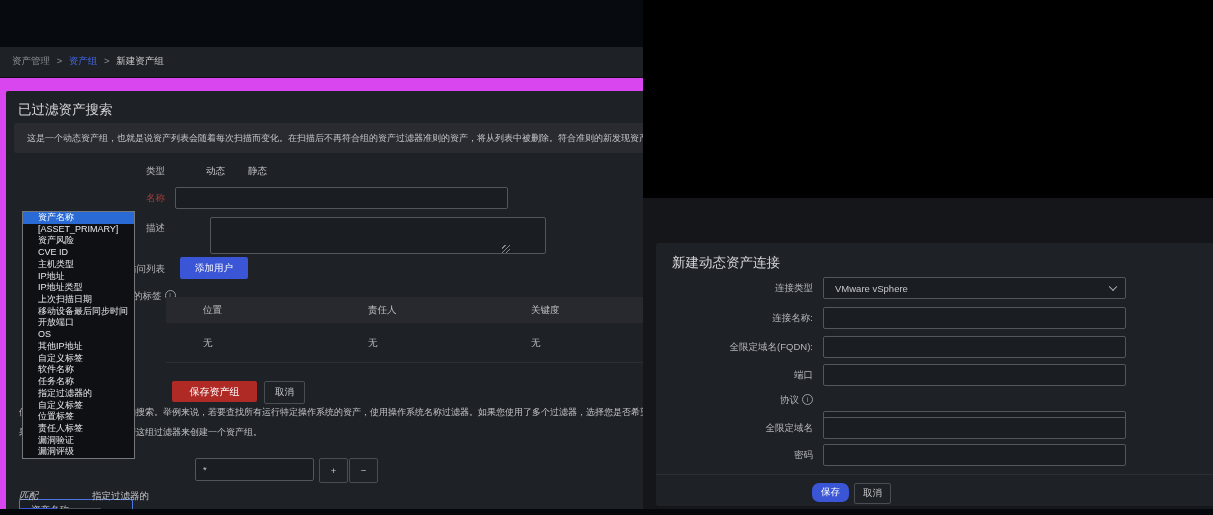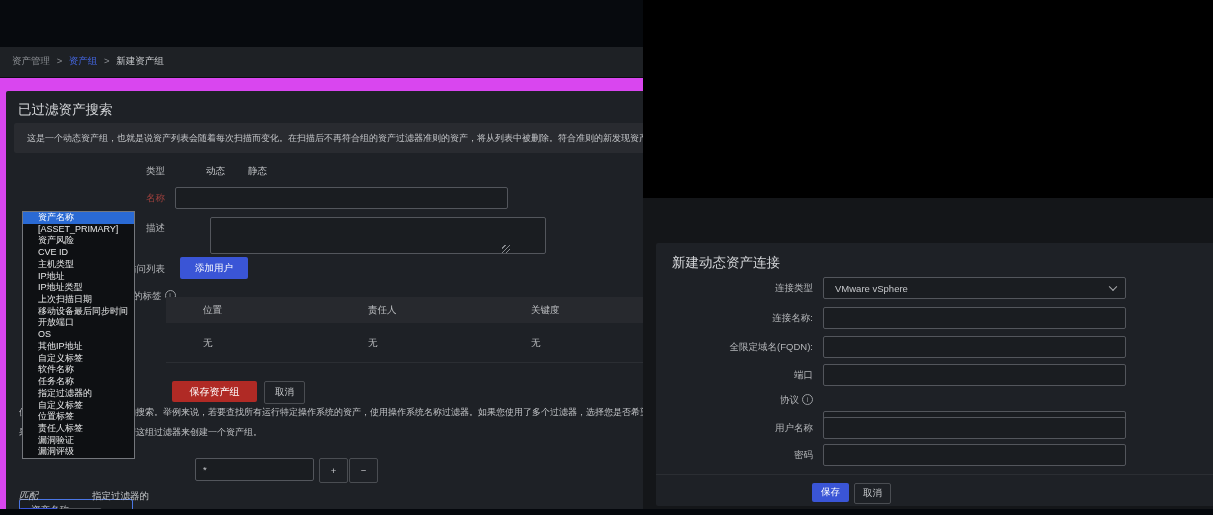--- a/index.html
+++ b/index.html
@@ -191,25 +191,25 @@
     <input class="abs input" style="left: 167px; top: 121px; width: 303px; height: 22px; padding: 0px 8px;" value="">
 
     <div class="abs lbl" style="left:37px;top:151px;width:120px;">
       <span>协议</span><span class="info-i"></span>
     </div>
     <div class="abs select" style="left:167px;top:146px;width:303px;height:22px;">
       <span>HTTP</span>
         <span class="chev"></span>
     </div>
 
-    <div class="abs lbl" style="left:37px;top:179px;width:120px;">用户名称</div>
+    <div class="abs lbl" style="left:37px;top:179px;width:120px;">全限定域名</div>
     <input class="abs input" style="left: 167px; top: 174px; width: 303px; height: 22px; padding: 0px 8px;" value="">
 
     <div class="abs lbl" style="left:37px;top:206px;width:120px;">密码</div>
     <input type="password" class="abs input" style="left: 167px; top: 201px; width: 303px; height: 22px; padding: 0px 8px;" value="">
 
     <div class="abs divider" style="left:0;top:231px;width:600px;"></div>
-    <div class="abs btn-blue" style="left:156px;top:240px;width:37px;height:19px;">保存</div>
+    <div class="abs btn-blue" style="left:156px;top:240px;width:37px;height:19px;border-radius:7px;">保存</div>
     <div class="abs btn-ghost" style="left:198px;top:240px;width:35px;height:19px;">取消</div>
   </div>
 </div>
 
 <div class="footer-strip"></div>
 
 </body></html>

